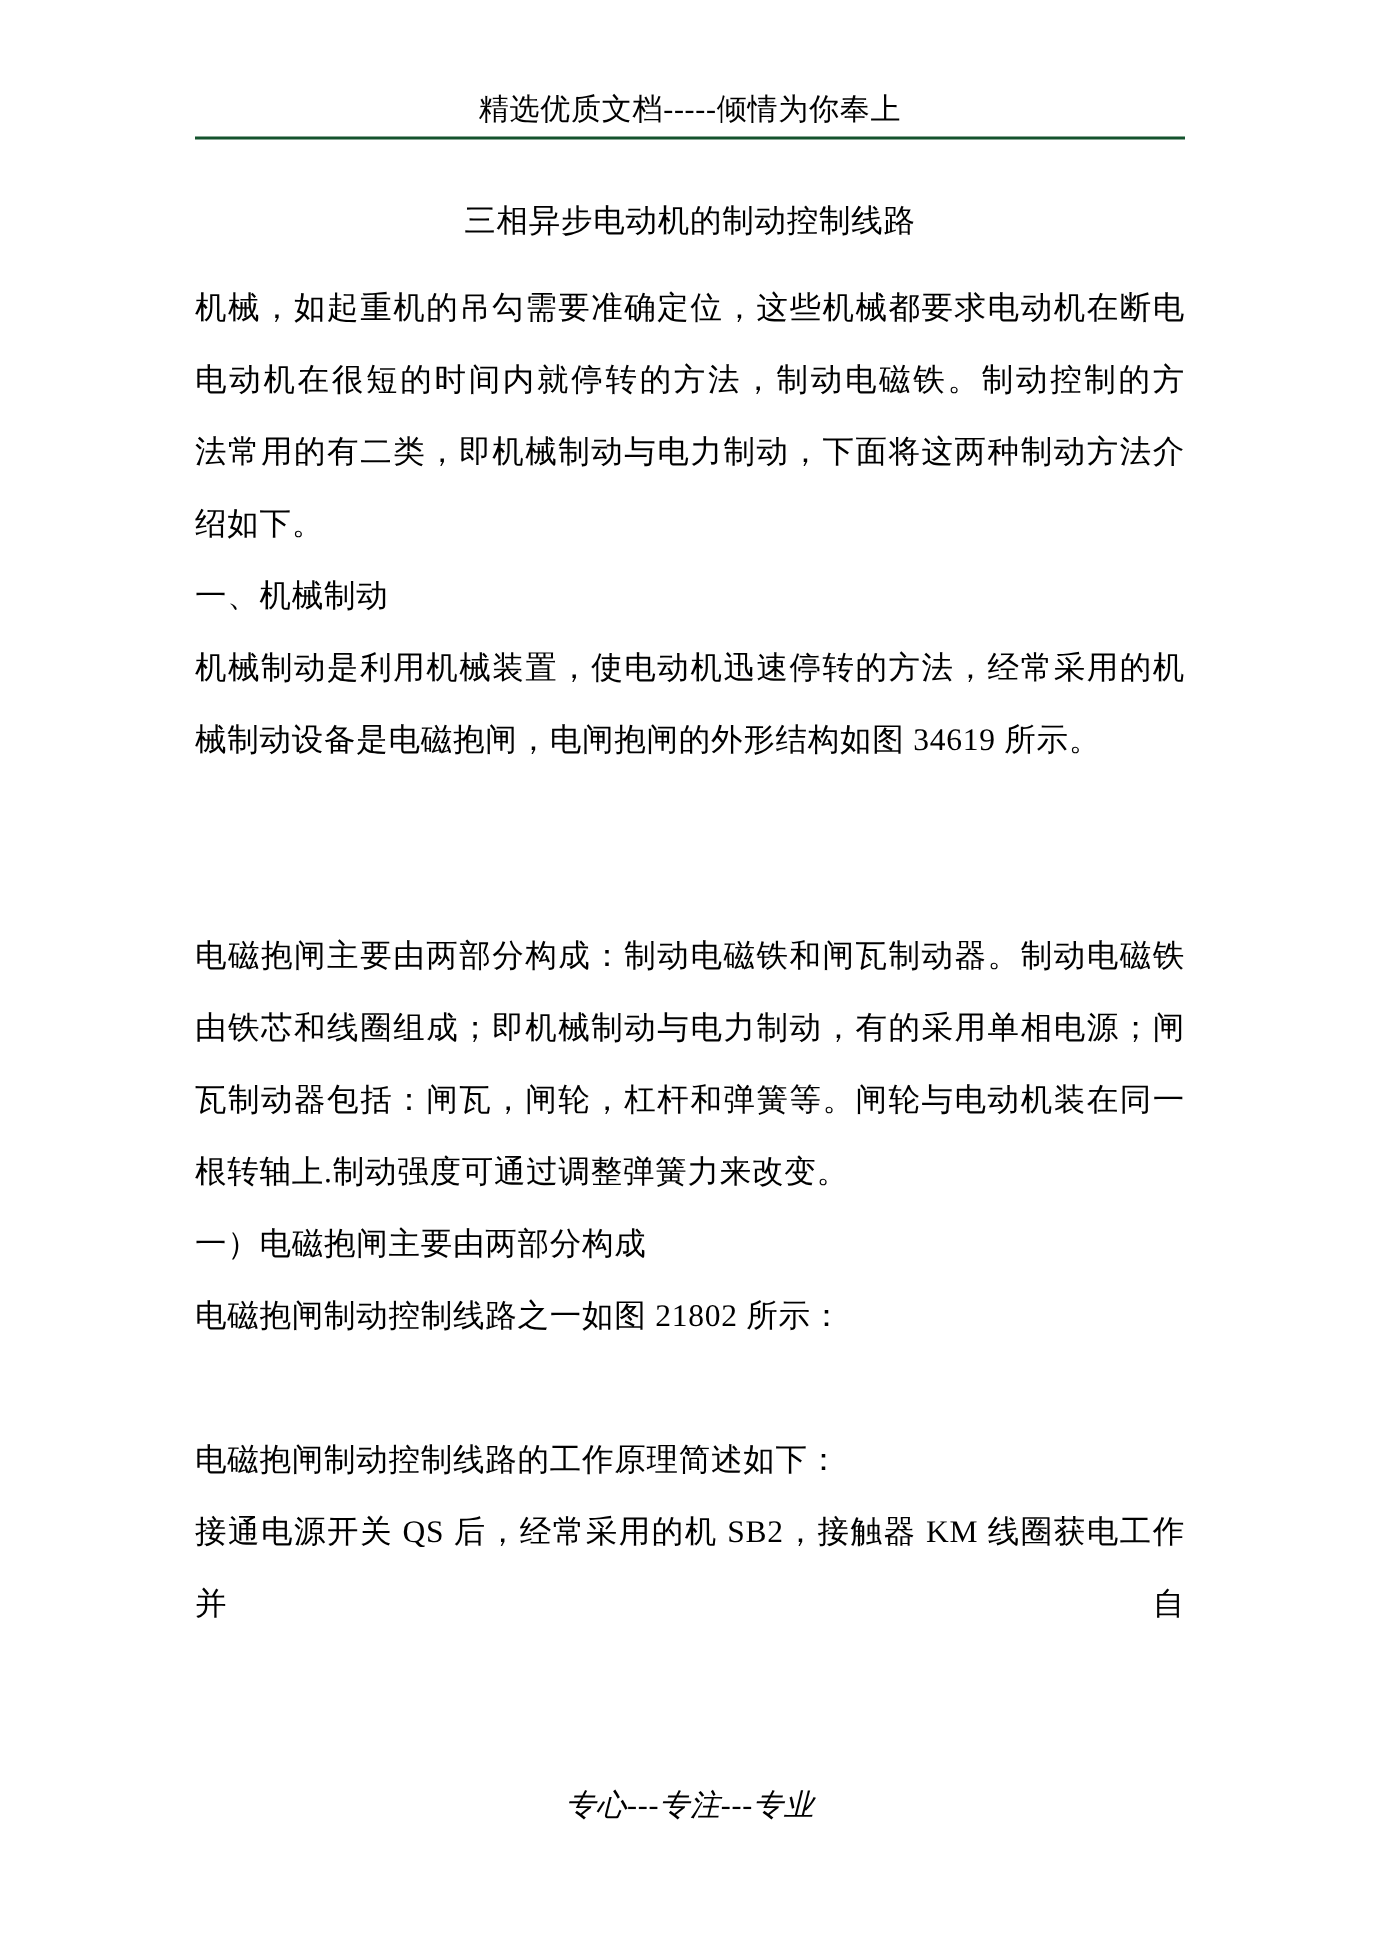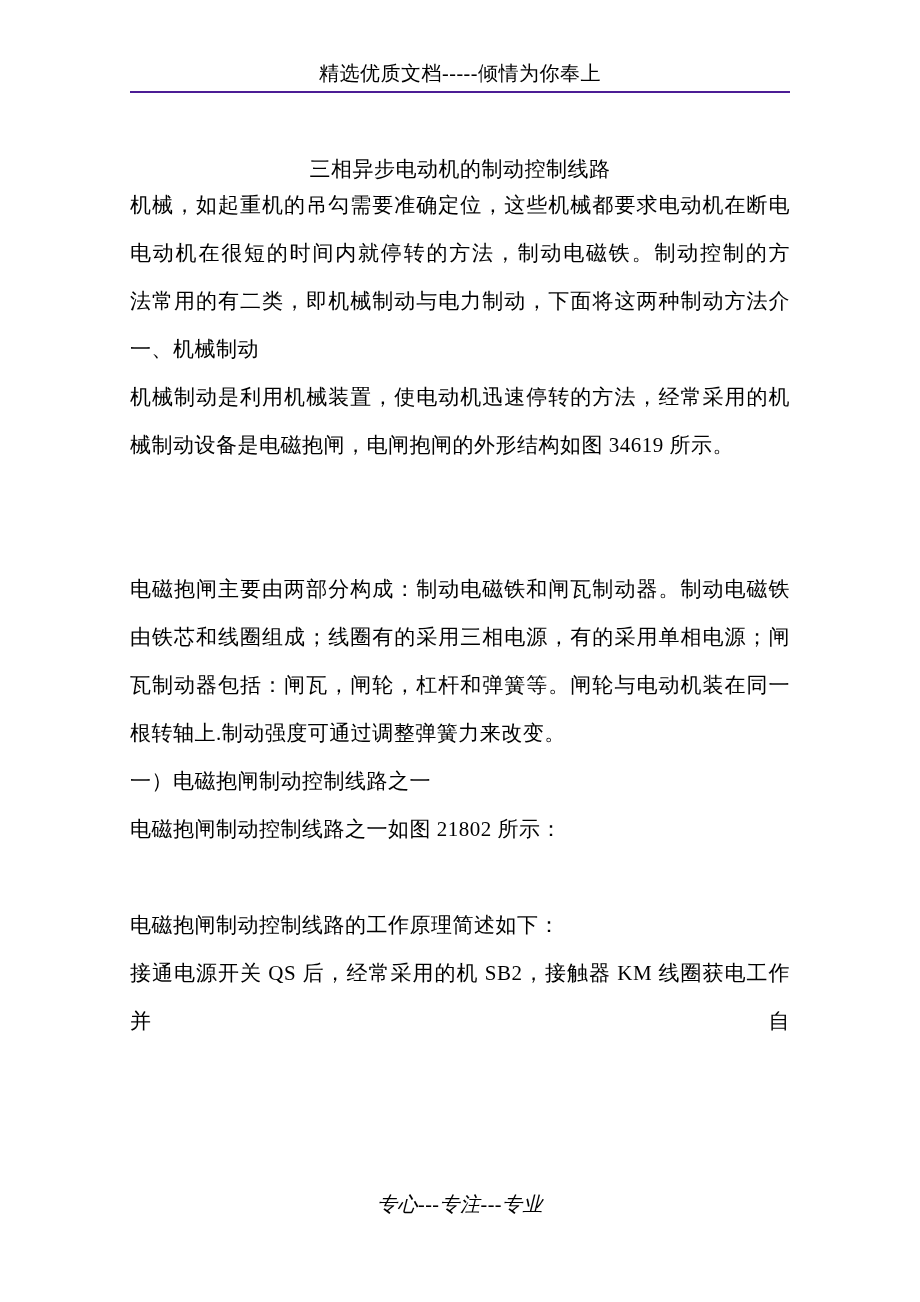--- a/index.html
+++ b/index.html
@@ -18,26 +18,26 @@
   }
   .header {
     position: absolute;
     top: 60px;
     left: 130px;
     width: 660px;
     text-align: center;
     font-size: 20px;
     line-height: 26px;
     padding-bottom: 5px;
-    border-bottom: 2px solid #4c1d95;
+    border-bottom: 2px solid #14532d;
     letter-spacing: 0.5px;
   }
   .doc-title {
     position: absolute;
-    top: 145px;
+    top: 123px;
     left: 130px;
     width: 660px;
     text-align: center;
     font-size: 21px;
     line-height: 48px;
     letter-spacing: 0.5px;
   }
   .body-lines {
     position: absolute;
     top: 181px;
@@ -80,30 +80,31 @@
   <div class="header">
     <span>精选优质文档-----倾情为你奉上</span>
   </div>
 
   <div class="doc-title">三相异步电动机的制动控制线路</div>
 
   <div class="body-lines">
       <div class="line full">机械，如起重机的吊勾需要准确定位，这些机械都要求电动机在断电</div>
       <div class="line full">电动机在很短的时间内就停转的方法，制动电磁铁。制动控制的方</div>
       <div class="line full">法常用的有二类，即机械制动与电力制动，下面将这两种制动方法介</div>
+      <div class="line">绍如下。</div>
       <div class="line">一、机械制动</div>
       <div class="line full">机械制动是利用机械装置，使电动机迅速停转的方法，经常采用的机</div>
       <div class="line">械制动设备是电磁抱闸，电闸抱闸的外形结构如图 34619 所示。</div>
       <div class="line blank">&nbsp;</div>
       <div class="line blank">&nbsp;</div>
       <div class="line full">电磁抱闸主要由两部分构成：制动电磁铁和闸瓦制动器。制动电磁铁</div>
-      <div class="line full">由铁芯和线圈组成；线圈有的采用三相电源，有的采用单相电源；闸</div>
+      <div class="line full">由铁芯和线圈组成；即机械制动与电力制动，有的采用单相电源；闸</div>
       <div class="line full">瓦制动器包括：闸瓦，闸轮，杠杆和弹簧等。闸轮与电动机装在同一</div>
       <div class="line">根转轴上.制动强度可通过调整弹簧力来改变。</div>
-      <div class="line">一）电磁抱闸制动控制线路之一</div>
+      <div class="line">一）电磁抱闸主要由两部分构成</div>
       <div class="line">电磁抱闸制动控制线路之一如图 21802 所示：</div>
       <div class="line blank">&nbsp;</div>
       <div class="line">电磁抱闸制动控制线路的工作原理简述如下：</div>
       <div class="line full">接通电源开关 QS 后，经常采用的机 SB2，接触器 KM 线圈获电工作并自</div>
     </div>
 
   <div class="footer">
     <span>专心---专注---专业</span>
   </div>
 

